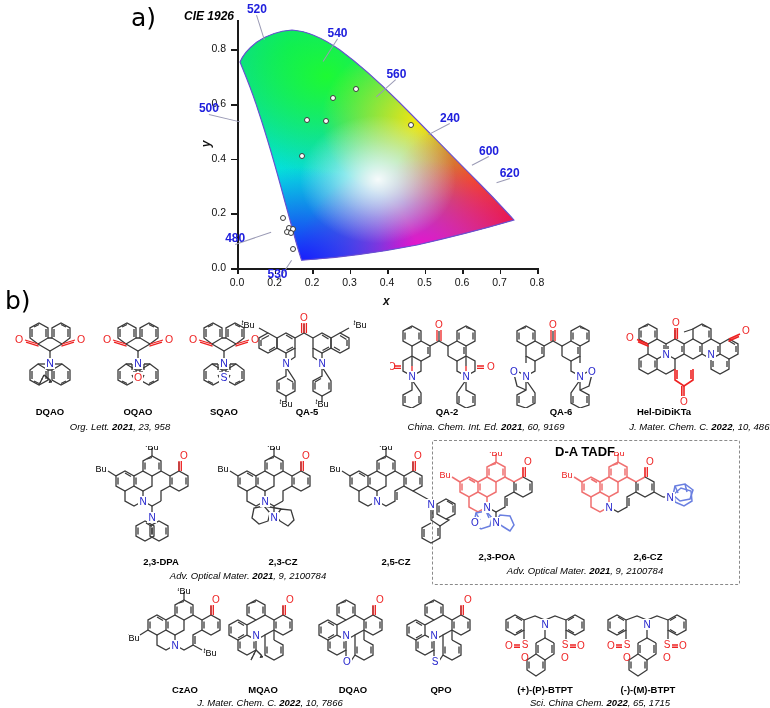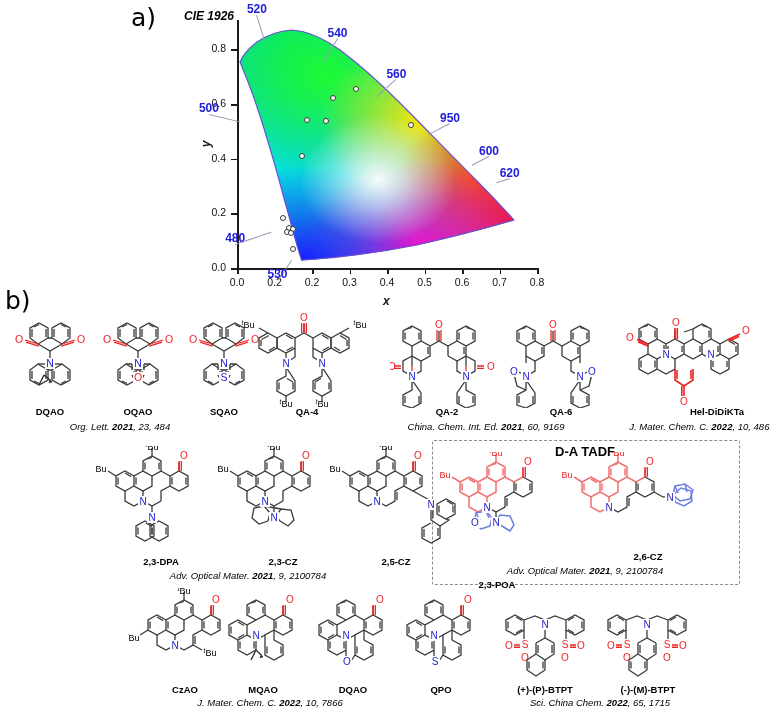--- a/index.html
+++ b/index.html
@@ -160,21 +160,21 @@
     <div class="wl" style="left: 29.125px; top: 208.947px;">480</div>
     <div class="wlline" style="left: 12.875px; top: 91.5667px; width: 31.988px; transform: rotate(13.339deg);"></div>
     <div class="wl" style="left: 2.875px; top: 78.5667px;">500</div>
     <div class="wlline" style="left: 60.875px; top: -6.83333px; width: 26.0902px; transform: rotate(72.432deg);"></div>
     <div class="wl" style="left: 50.875px; top: -19.8333px;">520</div>
     <div class="wlline" style="left: 141.5px; top: 16.9467px; width: 27.2223px; transform: rotate(122.496deg);"></div>
     <div class="wl" style="left: 131.5px; top: 3.94667px;">540</div>
     <div class="wlline" style="left: 200.375px; top: 57.9467px; width: 26.1967px; transform: rotate(138.105deg);"></div>
     <div class="wl" style="left: 190.375px; top: 44.9467px;">560</div>
     <div class="wlline" style="left: 254px; top: 101.953px; width: 23.6757px; transform: rotate(152.497deg);"></div>
-    <div class="wl" style="left: 244px; top: 88.9533px;">950</div>
+    <div class="wl" style="left: 244px; top: 88.9533px;">240</div>
     <div class="wlline" style="left: 293px; top: 135.3px; width: 19.0071px; transform: rotate(152.601deg);"></div>
     <div class="wl" style="left: 283px; top: 122.3px;">600</div>
     <div class="wlline" style="left: 313.625px; top: 157.167px; width: 14.1907px; transform: rotate(162.05deg);"></div>
     <div class="wl" style="left: 303.625px; top: 144.167px;">620</div>
     <div class="pt" style="left: 156.875px; top: 63.9667px;"></div>
     <div class="pt" style="left: 134px; top: 72.9867px;"></div>
     <div class="pt" style="left: 107.75px; top: 95.4px;"></div>
     <div class="pt" style="left: 127.25px; top: 96.4933px;"></div>
     <div class="pt" style="left: 212.375px; top: 100.32px;"></div>
     <div class="pt" style="left: 102.5px; top: 131.48px;"></div>
@@ -318,21 +318,21 @@
  <rect x="49" y="46" width="10" height="11" fill="#fff"></rect>
  <text x="54" y="55" font-size="10" font-family="Liberation Sans, sans-serif" fill="#2222cc" text-anchor="middle">N</text>
  <rect x="85" y="46" width="10" height="11" fill="#fff"></rect>
  <text x="90" y="55" font-size="10" font-family="Liberation Sans, sans-serif" fill="#2222cc" text-anchor="middle">N</text>
  <text x="16" y="16" font-size="9" font-family="Liberation Sans, sans-serif" fill="#000" text-anchor="middle"><tspan font-size="6.5" dy="-3" font-style="italic">t</tspan><tspan dy="3">Bu</tspan></text>
  <text x="128" y="16" font-size="9" font-family="Liberation Sans, sans-serif" fill="#000" text-anchor="middle"><tspan font-size="6.5" dy="-3" font-style="italic">t</tspan><tspan dy="3">Bu</tspan></text>
  <text x="54" y="95" font-size="9" font-family="Liberation Sans, sans-serif" fill="#000" text-anchor="middle"><tspan font-size="6.5" dy="-3" font-style="italic">t</tspan><tspan dy="3">Bu</tspan></text>
  <text x="90" y="95" font-size="9" font-family="Liberation Sans, sans-serif" fill="#000" text-anchor="middle"><tspan font-size="6.5" dy="-3" font-style="italic">t</tspan><tspan dy="3">Bu</tspan></text>
 </svg>
 </div>
-<div class="cap" style="left:307px;top:406px;">QA-4</div>
+<div class="cap" style="left:307px;top:406px;">QA-5</div>
 
 <div class="mol" style="left:390px;top:318px;">
 <svg width="112" height="90" viewBox="0 0 112 90">
  <g fill="none" stroke="#3a3a3a" stroke-width="1.3">
   <path d="M22 28 L13 23 L13 13 L22 8 L31 13 L31 23 Z"></path>
   <path d="M15 14.5 L15 21.5 M17 11 L22 9.5 M29 14.5 L29 21.5"></path>
   <path d="M31 23 L40 28 L40 38 L31 43 L22 38 L22 28"></path>
   <path d="M38 29 L38 36"></path>
   <path d="M40 28 L49 23 L58 28 L67 23"></path>
   <path d="M49 23 L49 13"></path>
@@ -444,24 +444,24 @@
  <text x="12" y="27" font-size="10" font-family="Liberation Sans, sans-serif" fill="#ee2222" text-anchor="middle">O</text>
  <text x="58" y="12" font-size="10" font-family="Liberation Sans, sans-serif" fill="#ee2222" text-anchor="middle">O</text>
  <text x="128" y="20" font-size="10" font-family="Liberation Sans, sans-serif" fill="#ee2222" text-anchor="middle">O</text>
  <text x="66" y="91" font-size="10" font-family="Liberation Sans, sans-serif" fill="#ee2222" text-anchor="middle">O</text>
  <rect x="43" y="35" width="10" height="11" fill="#fff"></rect>
  <text x="48" y="44" font-size="10" font-family="Liberation Sans, sans-serif" fill="#2222cc" text-anchor="middle">N</text>
  <rect x="88" y="35" width="10" height="11" fill="#fff"></rect>
  <text x="93" y="44" font-size="10" font-family="Liberation Sans, sans-serif" fill="#2222cc" text-anchor="middle">N</text>
 </svg>
 </div>
-<div class="cap" style="left:717px;top:406px;">Hel-DiDiKTa</div>
+<div class="cap" style="left:664px;top:406px;">Hel-DiDiKTa</div>
 
 <div class="cite" style="left:120px;top:421px;">
-  <span>Org. Lett. </span><b>2021</b><span>, 23, 484</span>
+  <span>Org. Lett. </span><b>2021</b><span>, 23, 958</span>
 </div>
 <div class="cite" style="left:486px;top:421px;">
   <span>China. Chem. Int. Ed. </span><b>2021</b><span>, 60, 9169</span>
 </div>
 <div class="cite" style="left:702px;top:421px;">
   <span>J. Mater. Chem. C. </span><b>2022</b><span>, 10, 4861</span>
 </div>
 
 <div class="mol" style="left:96px;top:446px;">
 <svg width="130" height="110" viewBox="0 0 130 110">
@@ -621,21 +621,21 @@
  <rect x="42" y="50" width="10" height="11" fill="#fff"></rect>
  <text x="47" y="59" font-size="10" font-family="Liberation Sans, sans-serif" fill="#2222cc" text-anchor="middle">N</text>
  <rect x="51" y="65" width="10" height="11" fill="#fff"></rect>
  <text x="56" y="74" font-size="10" font-family="Liberation Sans, sans-serif" fill="#2222cc" text-anchor="middle">N</text>
  <rect x="30" y="65" width="10" height="11" fill="#fff"></rect>
  <text x="35" y="74" font-size="10" font-family="Liberation Sans, sans-serif" fill="#2222cc" text-anchor="middle">O</text>
  <text x="56" y="4" font-size="9" font-family="Liberation Sans, sans-serif" fill="#ee2222" text-anchor="middle"><tspan font-size="6.5" dy="-3" font-style="italic">t</tspan><tspan dy="3">Bu</tspan></text>
  <text x="4" y="26" font-size="9" font-family="Liberation Sans, sans-serif" fill="#ee2222" text-anchor="middle"><tspan font-size="6.5" dy="-3" font-style="italic">t</tspan><tspan dy="3">Bu</tspan></text>
 </svg>
 </div>
-<div class="cap" style="left:497px;top:551px;margin-top:28px;">2,3-POA</div>
+<div class="cap" style="left:497px;top:551px;">2,3-POA</div>
 
 <div class="mol" style="left:562px;top:452px;">
 <svg width="150" height="104" viewBox="0 0 150 104">
  <g fill="none" stroke="#f07070" stroke-width="1.5">
   <path d="M56 30 L47 25 L47 15 L56 10 L65 15 L65 25 Z"></path>
   <path d="M49 16.5 L49 23.5 M51 13 L56 11.5 M63 16.5 L63 23.5"></path>
   <path d="M56 10 L56 2"></path>
   <path d="M47 25 L38 30 L38 40 L47 45 L56 40 L56 30"></path>
   <path d="M40 31.5 L40 38.5"></path>
   <path d="M38 30 L29 25 L20 30 L20 40 L29 45 L38 40"></path>

